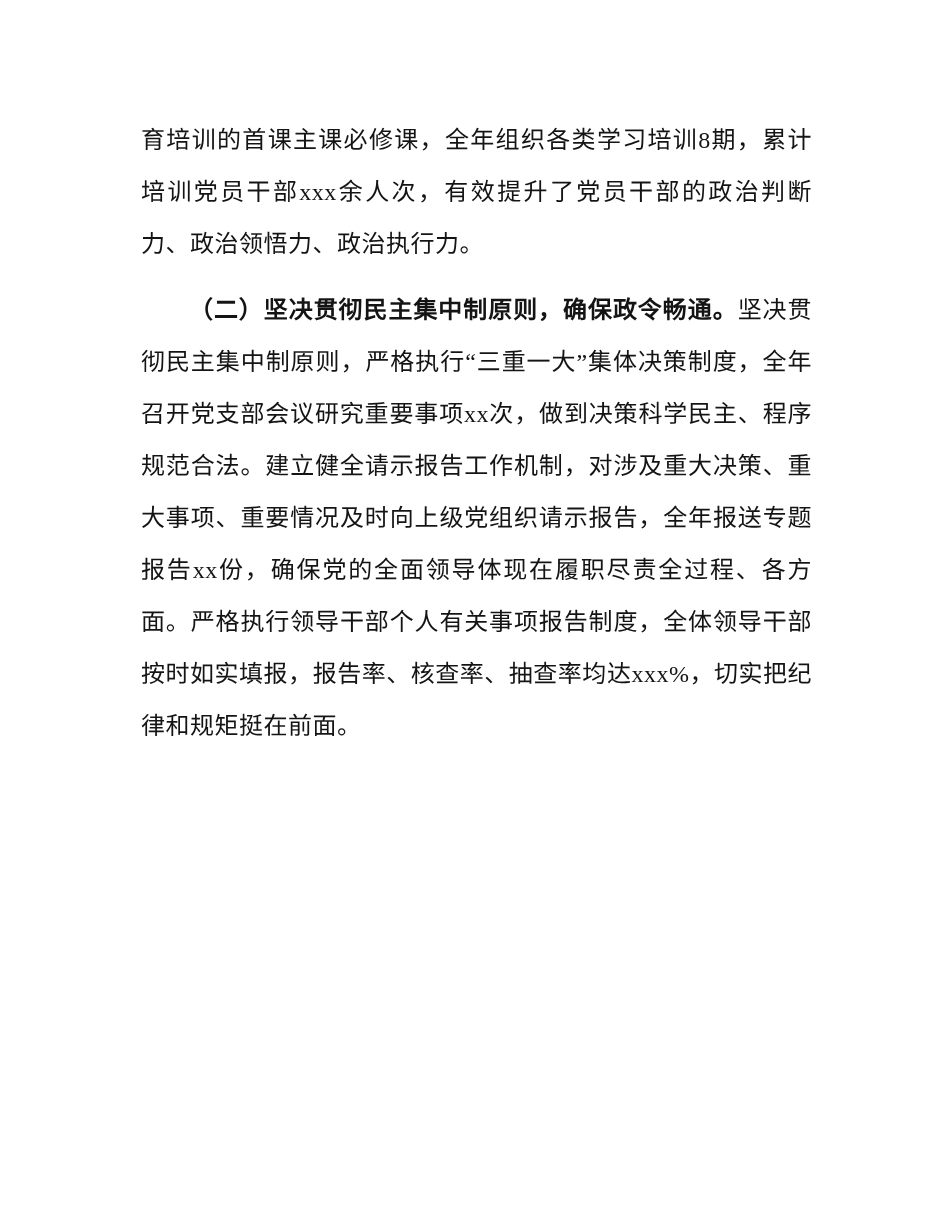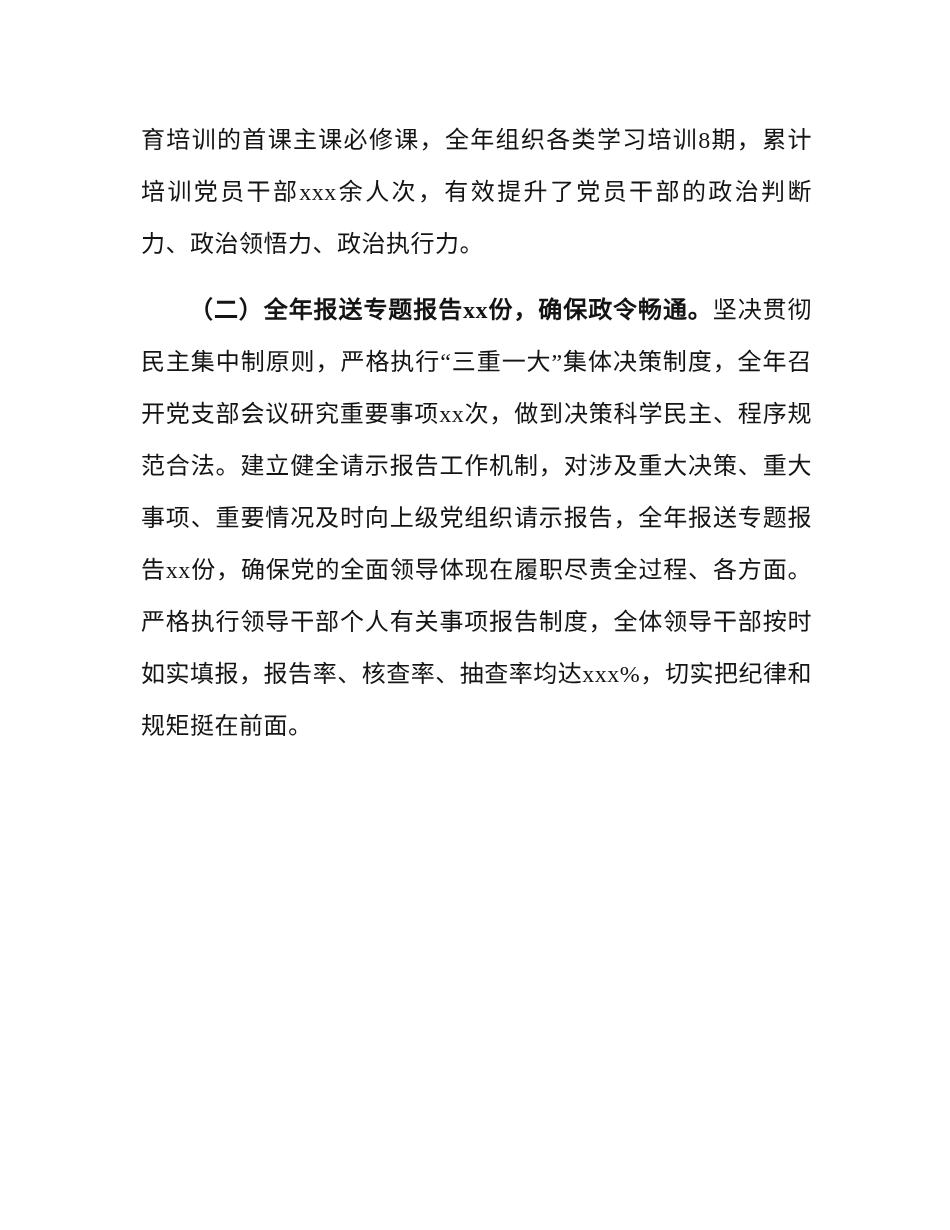--- a/index.html
+++ b/index.html
@@ -34,15 +34,15 @@
   }
   .seg { font-weight: normal; }
   .seg.bold { font-weight: bold; }
 </style>
 </head>
 <body>
 
 <div class="page">
   <main class="doc-body">
       <p class="para"><span class="seg">育培训的首课主课必修课，全年组织各类学习培训8期，累计培训党员干部xxx余人次，有效提升了党员干部的政治判断力、政治领悟力、政治执行力。</span></p>
-      <p class="para indent"><span class="seg bold">（二）全年报送专题报告xx份，确保政令畅通。</span><span class="seg">坚决贯彻民主集中制原则，严格执行“三重一大”集体决策制度，全年召开党支部会议研究重要事项xx次，做到决策科学民主、程序规范合法。建立健全请示报告工作机制，对涉及重大决策、重大事项、重要情况及时向上级党组织请示报告，全年报送专题报告xx份，确保党的全面领导体现在履职尽责全过程、各方面。严格执行领导干部个人有关事项报告制度，全体领导干部按时如实填报，报告率、核查率、抽查率均达xxx%，切实把纪律和规矩挺在前面。</span></p>
+      <p class="para indent"><span class="seg bold">（二）坚决贯彻民主集中制原则，确保政令畅通。</span><span class="seg">坚决贯彻民主集中制原则，严格执行“三重一大”集体决策制度，全年召开党支部会议研究重要事项xx次，做到决策科学民主、程序规范合法。建立健全请示报告工作机制，对涉及重大决策、重大事项、重要情况及时向上级党组织请示报告，全年报送专题报告xx份，确保党的全面领导体现在履职尽责全过程、各方面。严格执行领导干部个人有关事项报告制度，全体领导干部按时如实填报，报告率、核查率、抽查率均达xxx%，切实把纪律和规矩挺在前面。</span></p>
     </main>
 </div>
 
 </body></html>

